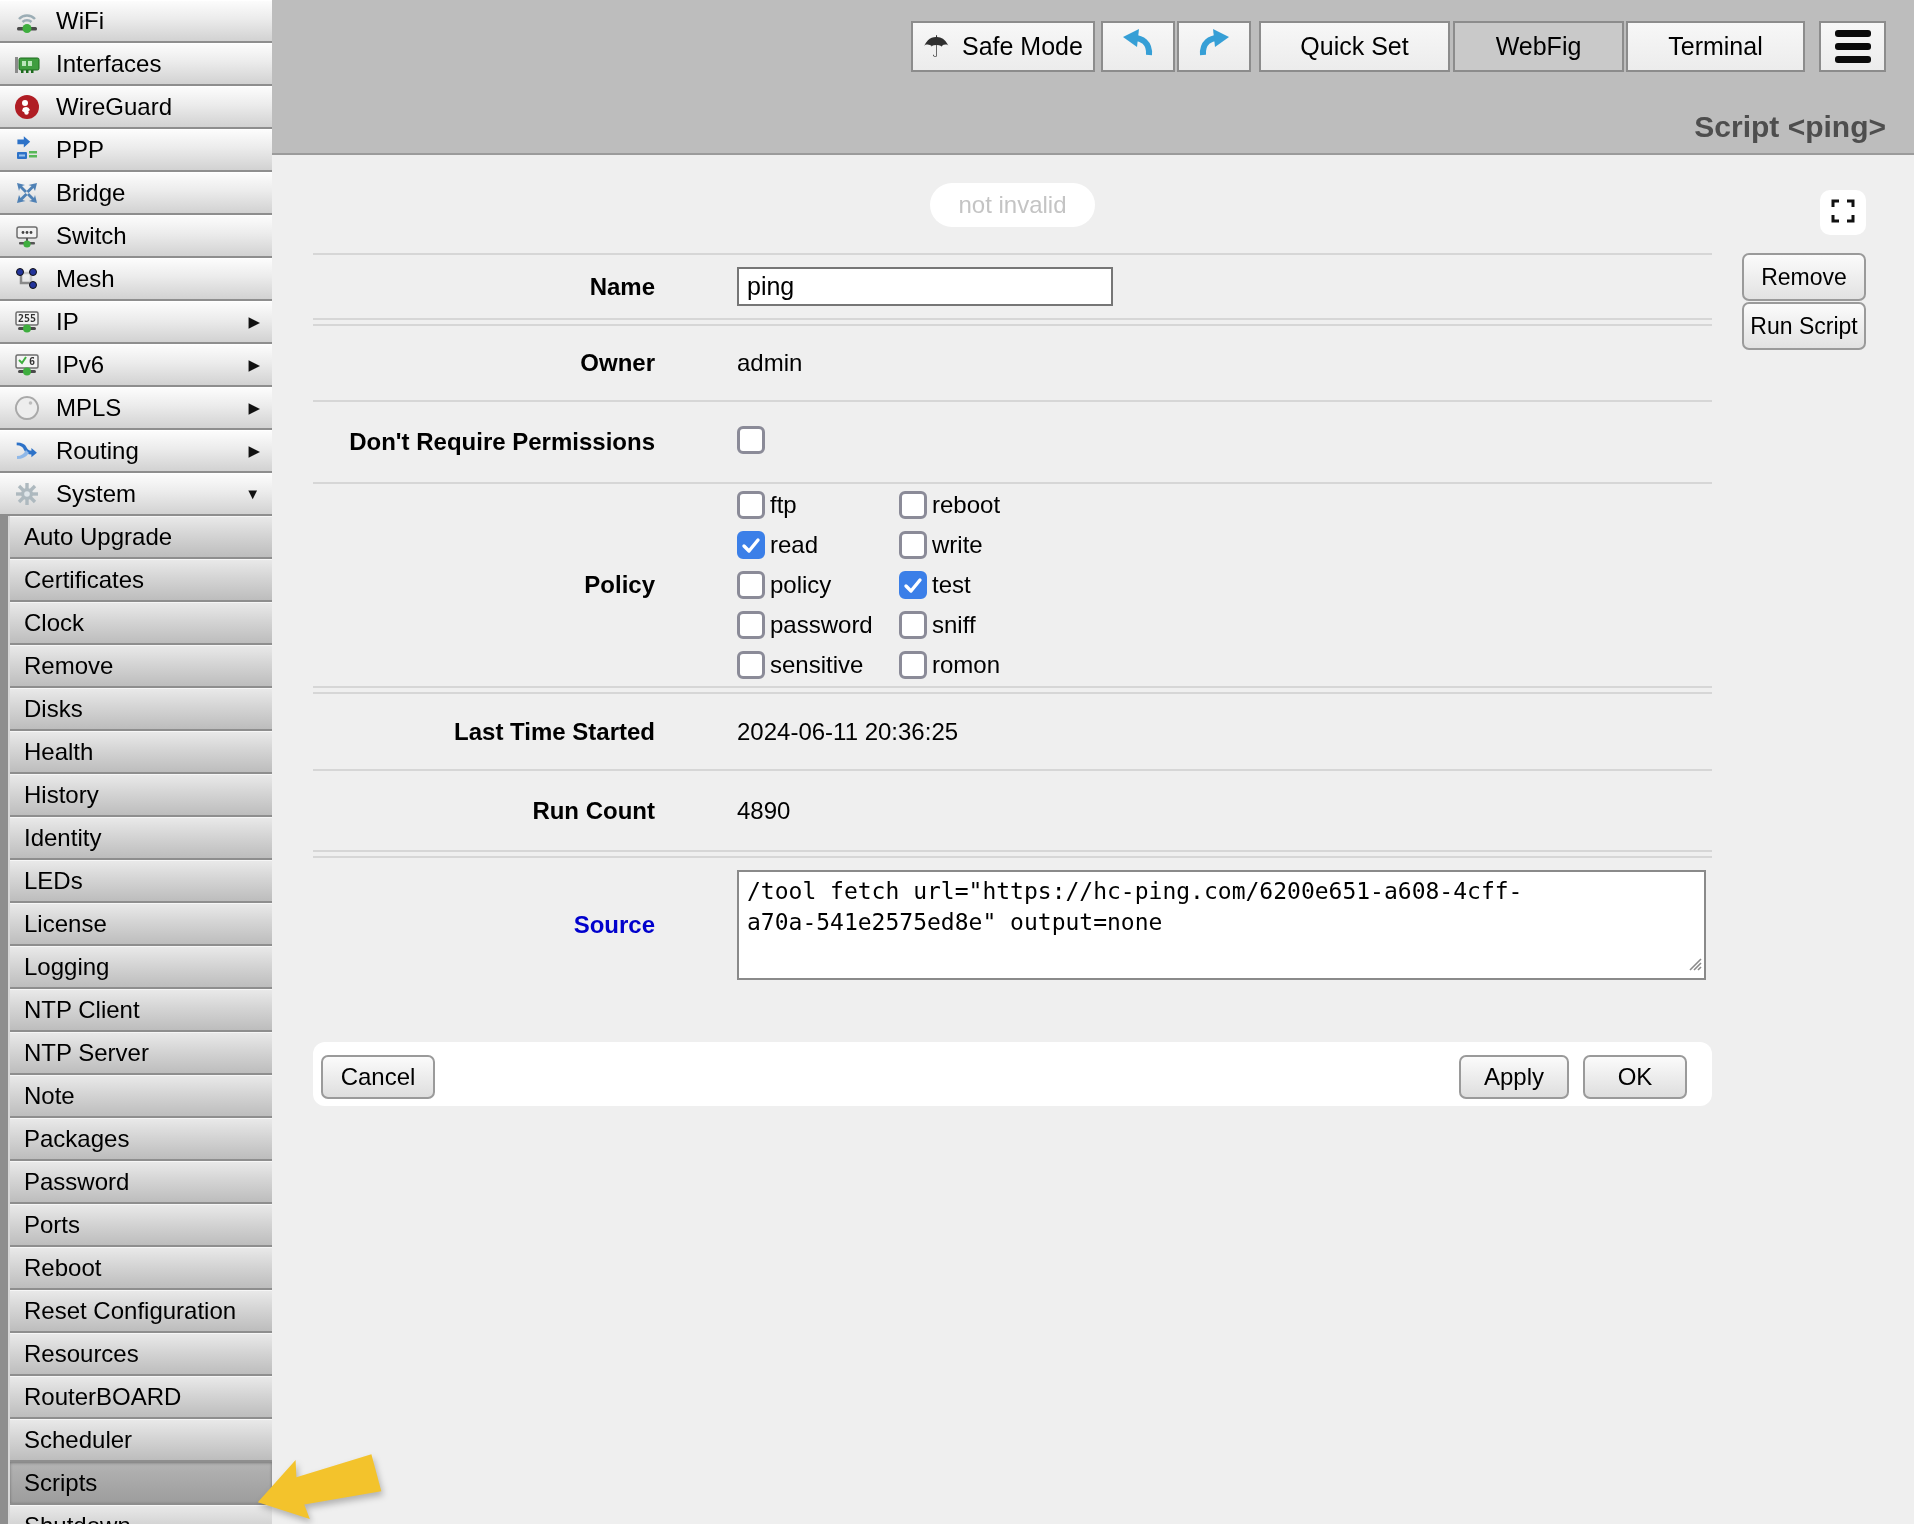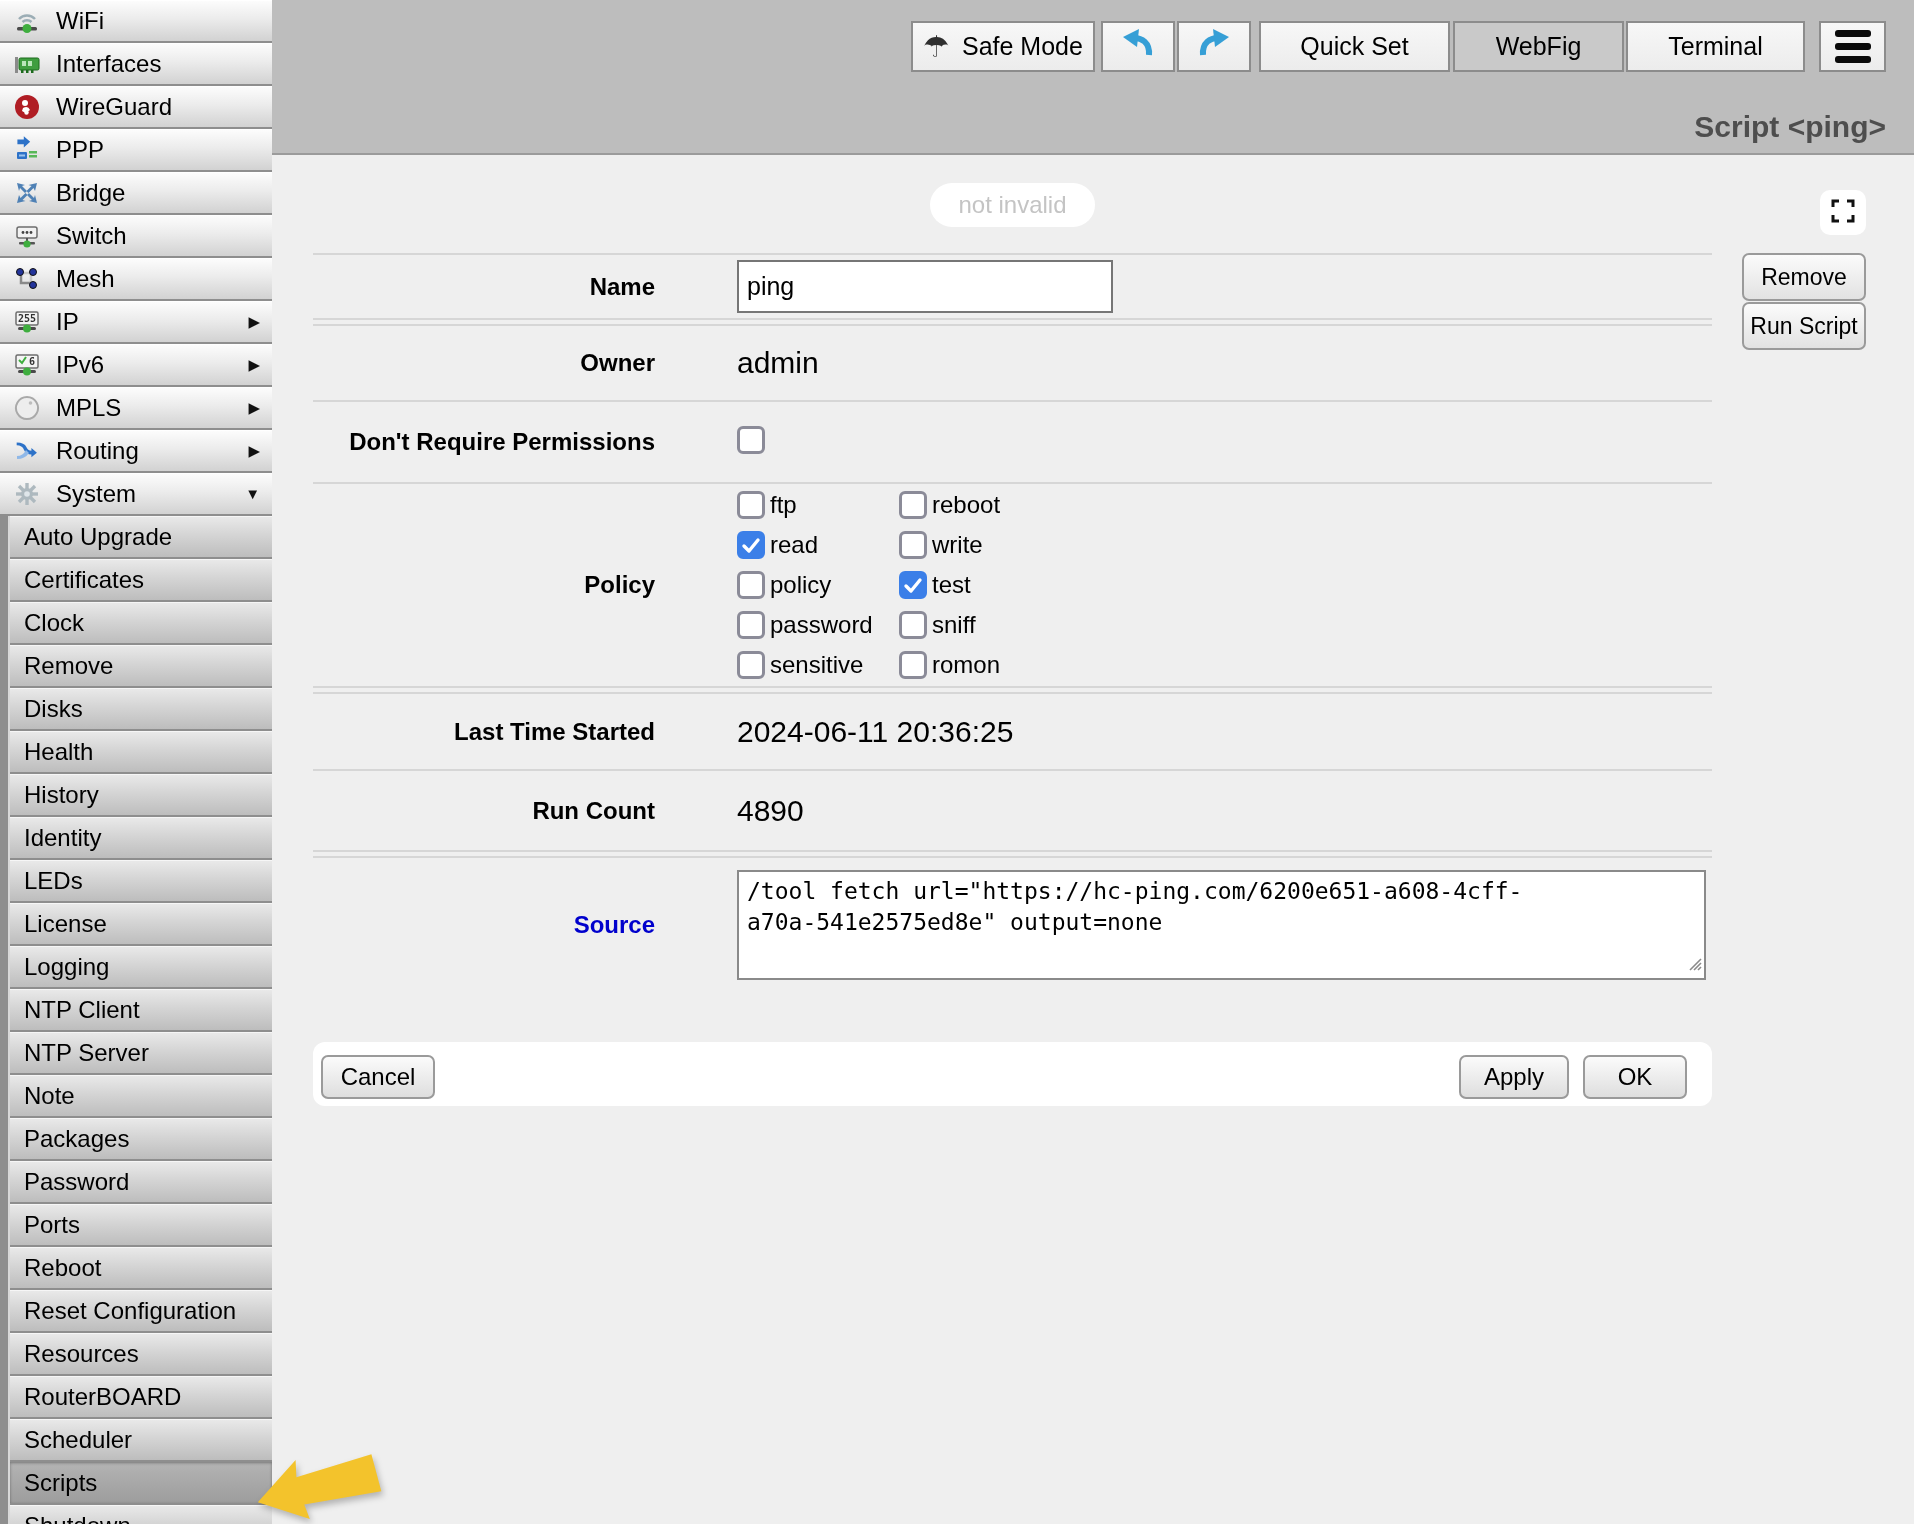--- a/index.html
+++ b/index.html
@@ -57,21 +57,21 @@
     position:absolute; right:28px; top:110px;
     font-size:30px; font-weight:bold; color:#4e4e4e;
   }
   
   .form { position:absolute; left:313px; top:157px; width:1399px; }
   .row { display:flex; align-items:center; }
   .hr  { border-top:2px solid #d6d6d6; }
   .dbl { height:8px; border-top:2px solid #d6d6d6; border-bottom:2px solid #d6d6d6; }
   .lbl { width:342px; text-align:right; font-weight:bold; font-size:24px; }
   .fld { margin-left:82px; }
-  .val { font-size:30px; }
+  .val { font-size:24px; }
   .r-status  { height:96px; justify-content:center; }
   .r-comment { height:61px; }
   .r-name    { height:65px; }
   .r-owner   { height:74px; }
   .r-drp     { height:82px; }
   .r-policy  { height:204px; }
   .r-lts     { height:75px; }
   .r-run     { height:81px; }
   .r-source  { height:133px; }
   .pill {
@@ -81,21 +81,21 @@
   .ta-wrap { position:relative; display:inline-block; }
   textarea {
     display:block; resize:none; border:2px solid #8a8a8a; background:#fff;
     font-size:24px; padding:4px 8px; outline:none;
   }
   .comment-ta { width:893px; height:44px; font-family:"Liberation Sans",sans-serif; }
   .source-ta  { width:969px; height:110px; font-family:"DejaVu Sans Mono",monospace;
                 font-size:23px; line-height:31px; white-space:pre-wrap; }
   .grip { position:absolute; right:4px; bottom:5px; pointer-events:none; }
   .name-input {
-    width:376px; height:53px; border:2px solid #767676; font-size:25px;
+    width:376px; height:39px; border:2px solid #767676; font-size:25px;
     padding:0 8px; font-family:"Liberation Sans",sans-serif; outline:none; background:#fff;
   }
   .src-lbl { color:#0000cc; }
   
   .cb {
     width:28px; height:28px; border:3px solid #8b8b98; border-radius:6px;
     background:#fff; display:inline-flex; align-items:center; justify-content:center;
     flex:none; cursor:pointer;
   }
   .cb svg { display:none; }

